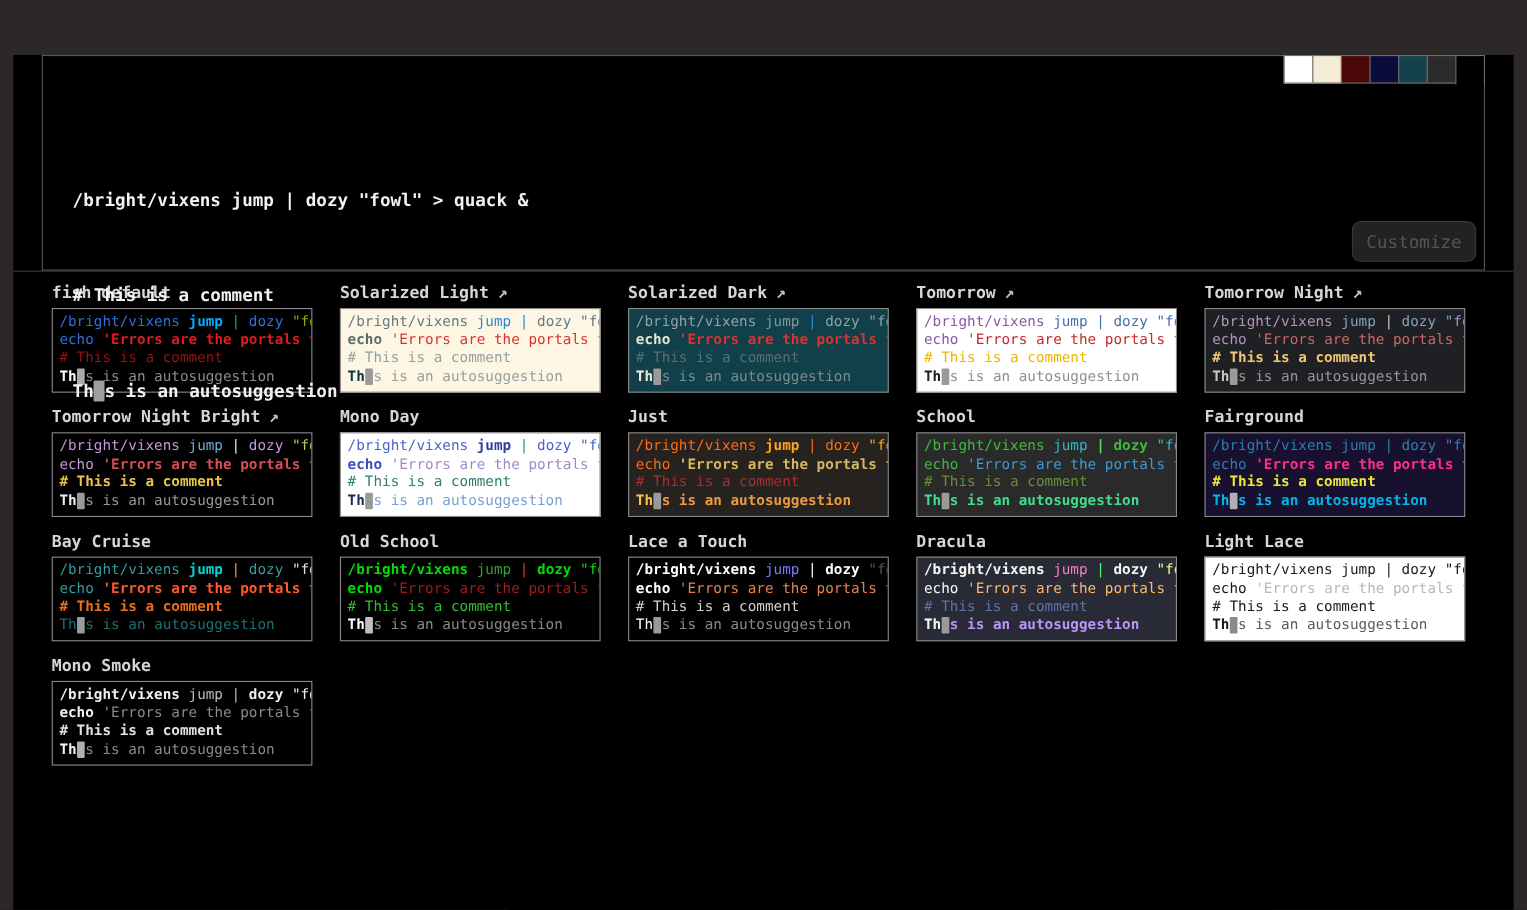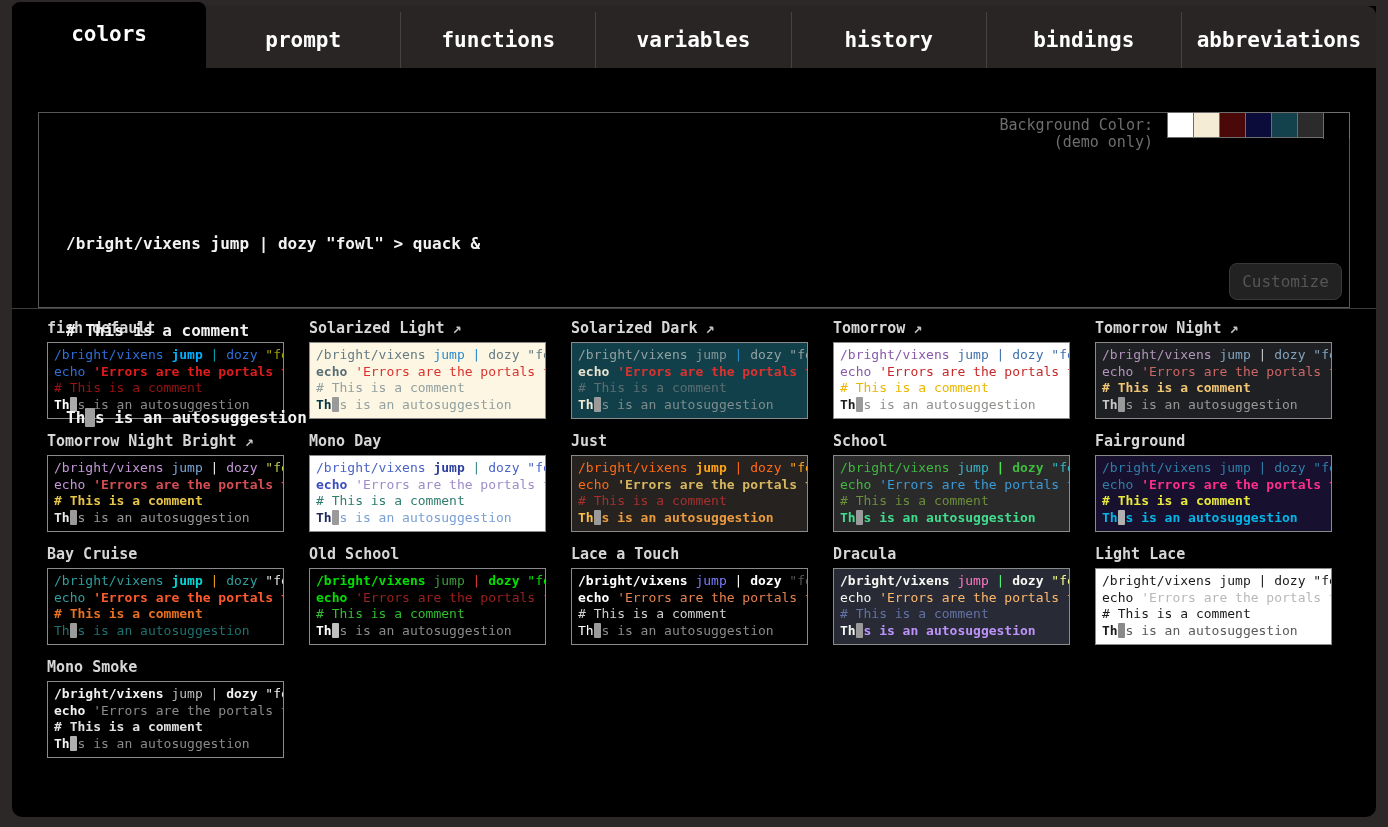--- a/index.html
+++ b/index.html
@@ -31,35 +31,22 @@
   .theme-title { color:#d6d6d6; font-size:15px; font-weight:bold; margin-bottom:5px; white-space:nowrap; }
   .ext-arrow { margin-left:8px; color:#c2c2c2; cursor:pointer; }
   .theme-card { border:1px solid #8a8a8a; height:77px; padding:4px 6px; font-size:13px; line-height:16.5px; white-space:pre; overflow:hidden; cursor:pointer; }
 </style>
 </head>
 <body>
 
 <div class="frame">
   <div class="page">
 
-    <div class="tabbar">
-        <div class="tab active">colors</div>
-        <div class="tab">prompt</div>
-        <div class="tab">functions</div>
-        <div class="tab">variables</div>
-        <div class="tab">history</div>
-        <div class="tab">bindings</div>
-        <div class="tab">abbreviations</div>
-      </div>
 
     <div class="preview-box">
-      <div class="bg-label">
-        <div>Background Color:</div>
-        <div>(demo only)</div>
-      </div>
       <div class="swatches">
           <div class="swatch" style="background: rgb(255, 255, 255);"></div>
           <div class="swatch" style="background: rgb(245, 236, 213);"></div>
           <div class="swatch" style="background: rgb(74, 8, 8);"></div>
           <div class="swatch" style="background: rgb(12, 12, 58);"></div>
           <div class="swatch" style="background: rgb(20, 66, 76);"></div>
           <div class="swatch" style="background: rgb(43, 43, 43);"></div>
           <div class="swatch selected" style="background: rgb(0, 0, 0);"></div>
         </div>
 

